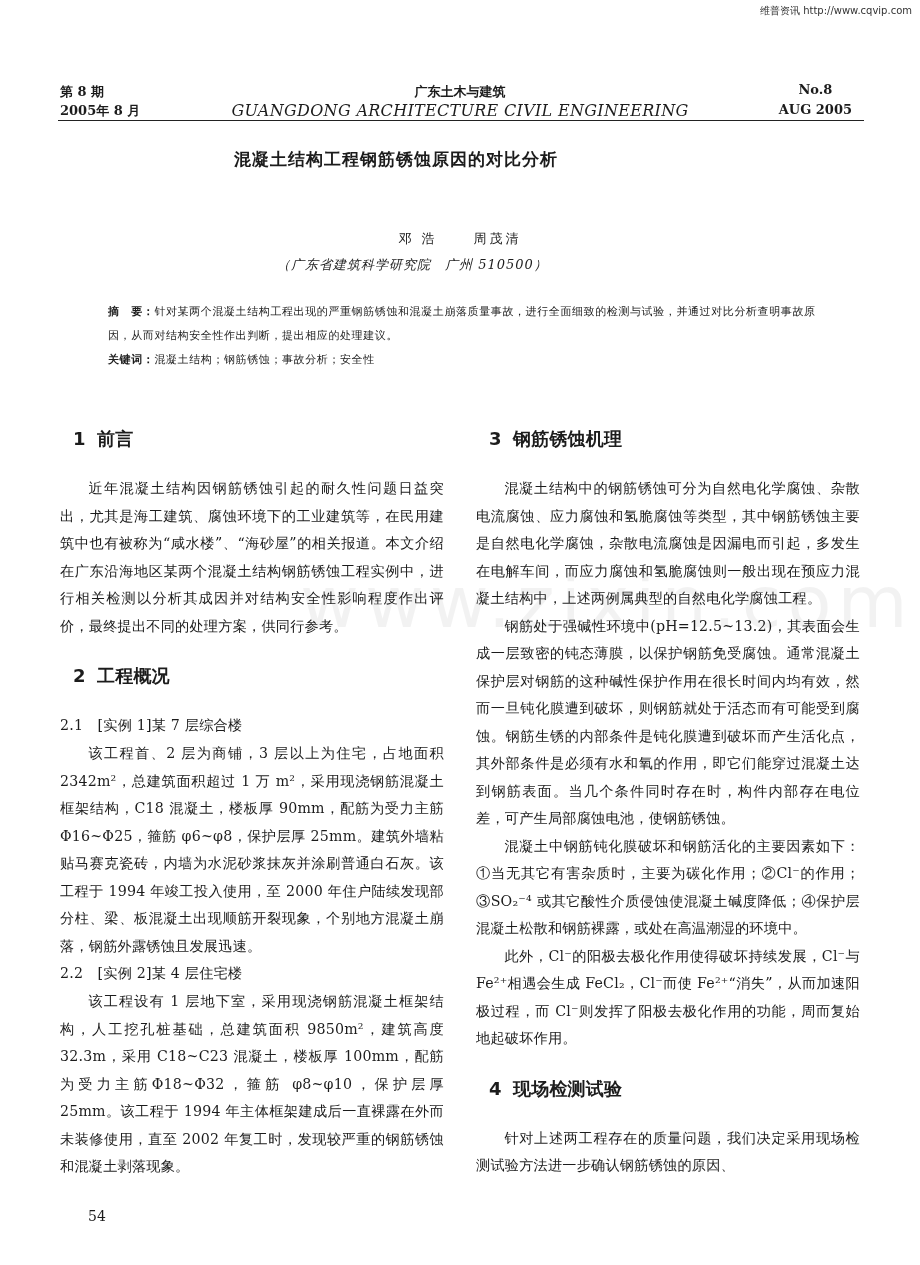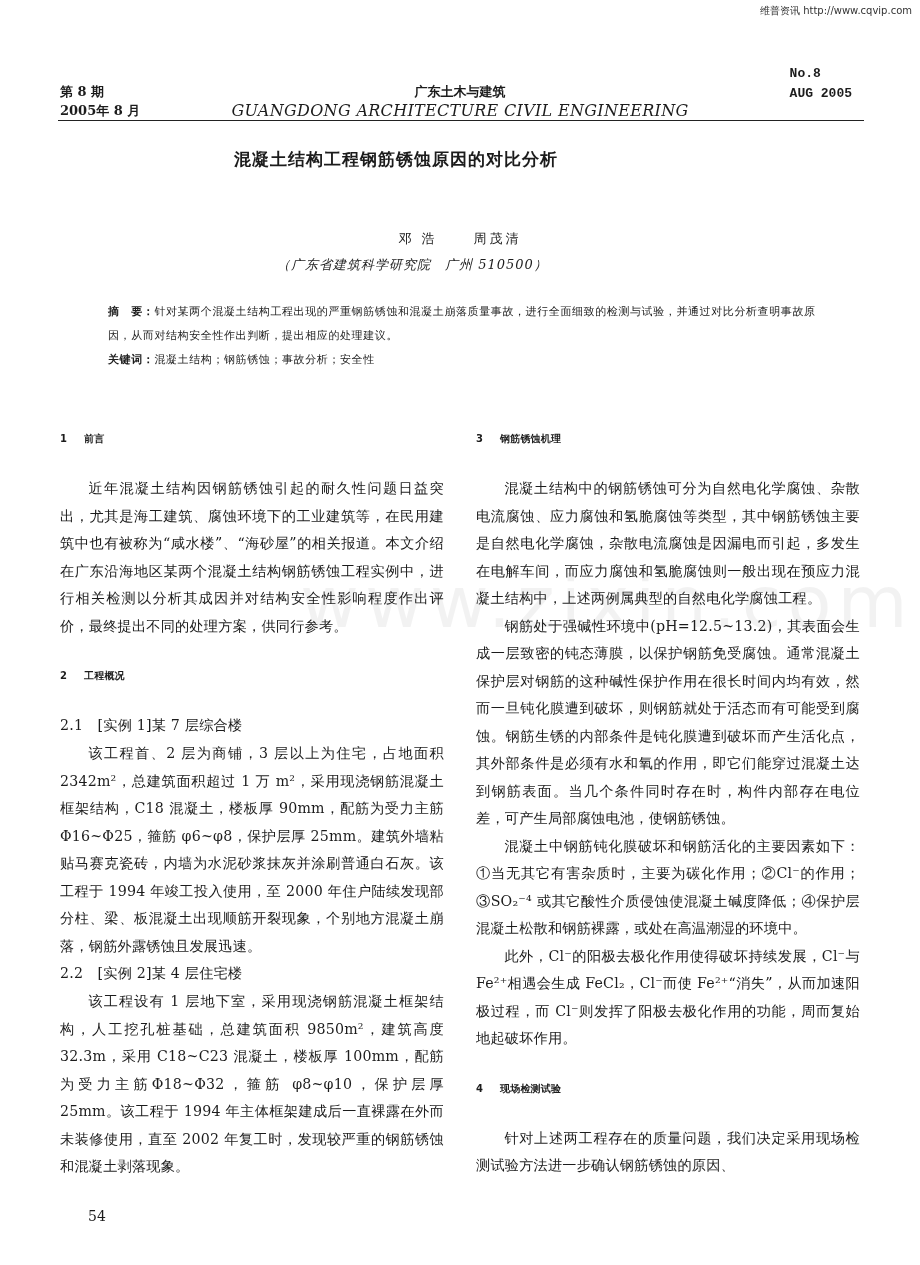--- a/index.html
+++ b/index.html
@@ -9,35 +9,35 @@
   }
   .abs { position:absolute; }
   .watermark-top {
     right:8px; top:4px; font-size:10px; color:#333;
     font-family:"DejaVu Sans", sans-serif;
   }
   .hdr-left { left:60px; top:82px; font-size:13px; font-weight:bold; line-height:19px; }
   .hdr-center { left:0; width:920px; top:82px; text-align:center; line-height:19px; }
   .hdr-center .cn { font-size:13px; font-weight:bold; font-family:"DejaVu Sans", sans-serif; }
   .hdr-center .en { font-size:16px; letter-spacing:0.3px;font-style:italic; }
-  .hdr-right { right:68px; top:64px; font-size:13px; font-weight:bold; text-align:left; line-height:20px;font-family:Liberation Mono, monospace; }
+  .hdr-right { right:68px; top:80px; font-size:13px; font-weight:bold; text-align:center; line-height:20px; }
   .hdr-rule { left:58px; width:806px; top:120px; height:0; border-top:1.5px solid #222; }
   .title {
     left:0; width:792px; top:148px; text-align:center;
     font-size:17px; font-weight:bold; font-family:"DejaVu Sans", sans-serif; letter-spacing:1px;
   }
   .authors { left:0; width:920px; top:230px; text-align:center; font-size:13px; letter-spacing:3px; }
   .authors span + span { margin-left:36px; }
   .affil { left:0; width:825px; top:256px; text-align:center; font-size:13px; font-style:italic; letter-spacing:1px; }
   .abstract { left:108px; width:720px; top:300px; font-size:11px; line-height:24px; letter-spacing:0.6px; }
   .abstract b { font-family:"DejaVu Sans", sans-serif; }
   .col { width:384px; font-size:14.2px; line-height:27.5px; text-align:justify; letter-spacing:0.2px; }
   .col-left { left:60px; top:425px; }
   .col-right { left:476px; top:425px; }
-  .sec { font-weight:bold; font-family:"DejaVu Sans", sans-serif; font-size:10px; height:28px; line-height:28px; }
+  .sec { font-weight:bold; font-family:"DejaVu Sans", sans-serif; font-size:18px; height:28px; line-height:28px;margin-left:13px; }
   .sec .num { display:inline-block; width:24px; }
   .p { text-indent:2em; }
   .sub { height:28px; }
   .gap-sm { height:22px; }
   .page-num { left:88px; top:1208px; font-size:14px; }
   .wm { left:300px; top:560px; font-size:72px; color:rgba(0,0,0,0.05); font-family:"DejaVu Sans", sans-serif; letter-spacing:6px; }
 </style>
 </head>
 <body>
 

